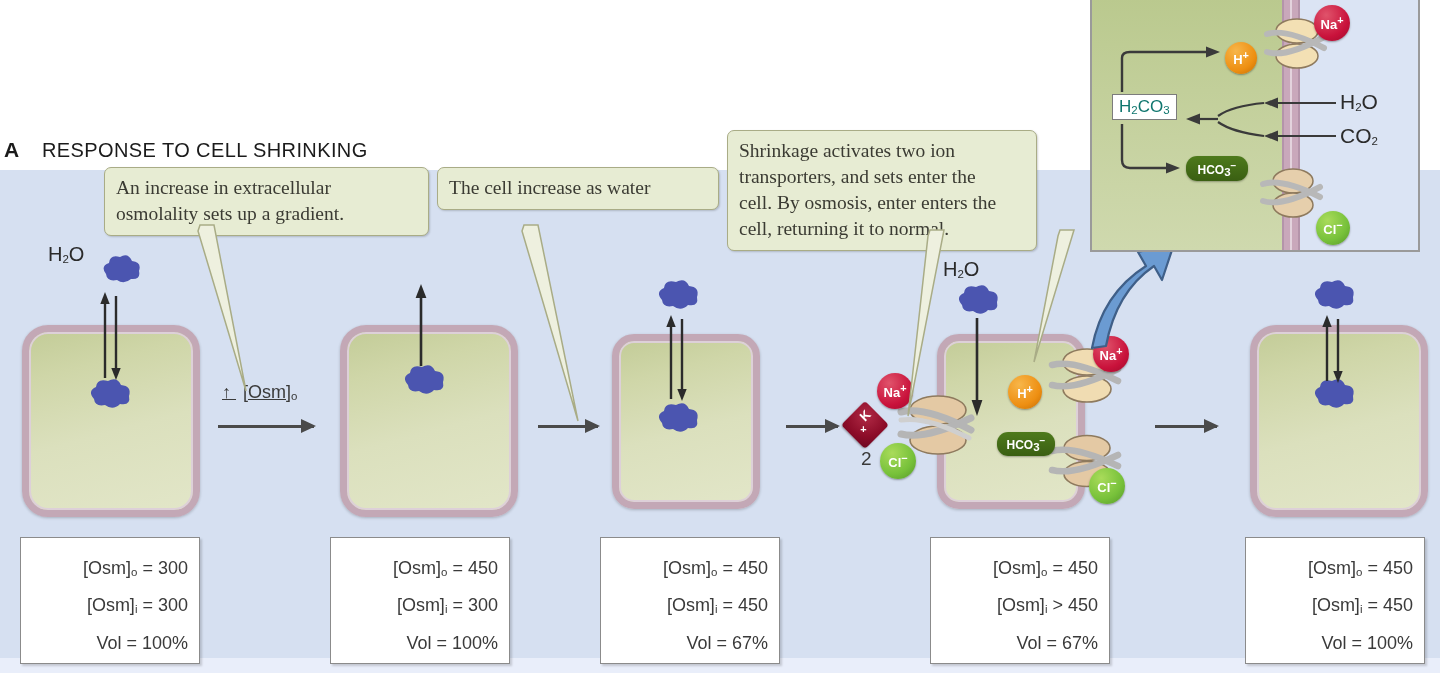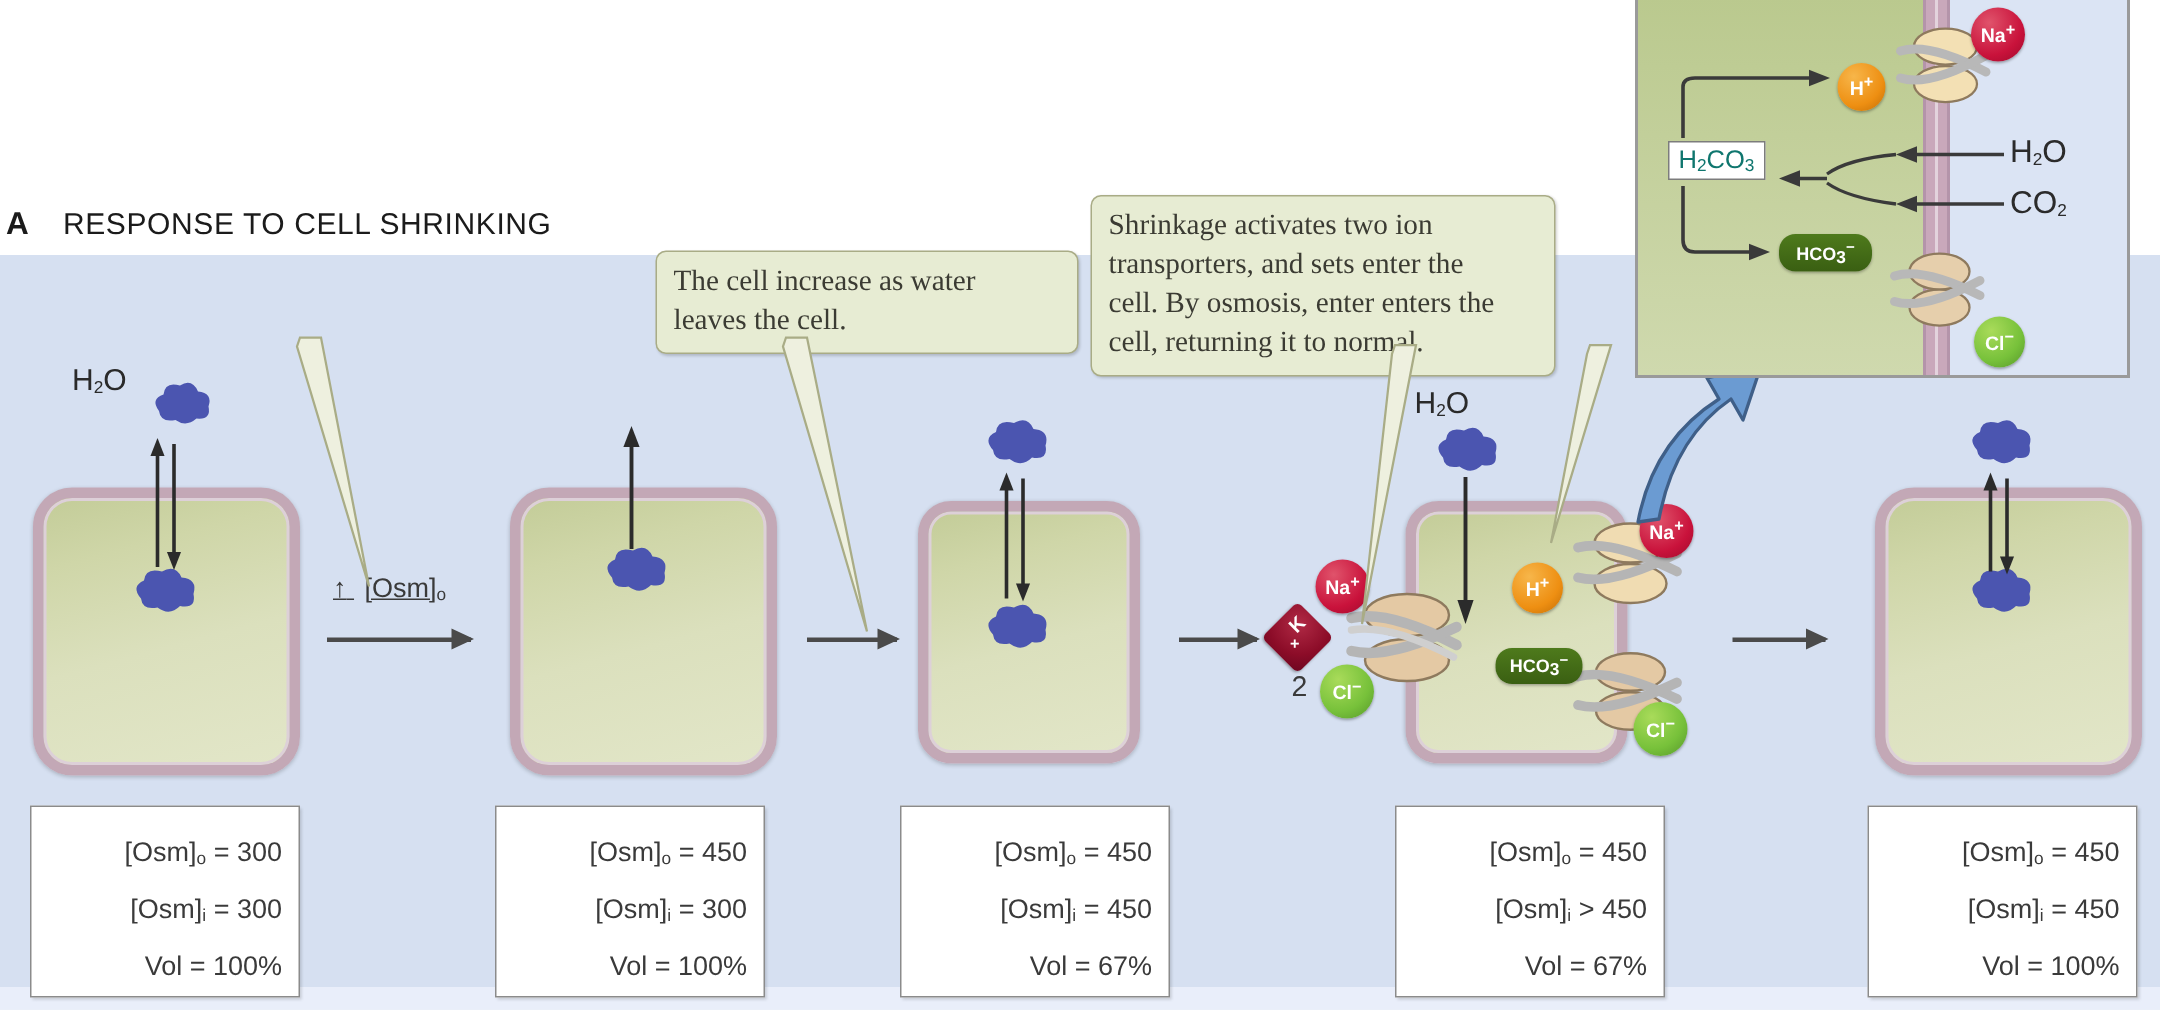--- a/index.html
+++ b/index.html
@@ -274,27 +274,30 @@
       <line x1="244" y1="138" x2="182" y2="138" stroke="#3a3a3a" stroke-width="2.2"></line>
       <polygon points="172,138 186,132.5 186,143.5" fill="#3a3a3a"></polygon>
 
       <path d="M172 105 Q140 108 126 118" stroke="#3a3a3a" stroke-width="2.2" fill="none"></path>
       <path d="M172 138 Q140 134 126 124" stroke="#3a3a3a" stroke-width="2.2" fill="none"></path>
       <line x1="126" y1="121" x2="104" y2="121" stroke="#3a3a3a" stroke-width="2.2"></line>
       <polygon points="94,121 108,115.5 108,126.5" fill="#3a3a3a"></polygon>
     </svg>
   </div>
 
+  <div class="callout" style="left:104px;top:167px;width:325px;">
+    <span class="ln">An increase in extracellular</span>
+    <span class="ln">osmolality sets up a gradient.</span>
+  </div>
   <svg style="position:absolute;left:186px;top:225px;" width="80" height="170">
     <polygon points="14,0 28,0 60,166 12,6" fill="#eef0df" stroke="#a9ac86" stroke-width="1.5"></polygon>
   </svg>
 
   <div class="callout" style="left:437px;top:167px;width:282px;">
     <span class="ln">The cell increase as water</span>
-    <span class="ln">leaves the cell.</span>
   </div>
   <svg style="position:absolute;left:510px;top:225px;" width="80" height="200">
     <polygon points="14,0 28,0 68,196 12,6" fill="#eef0df" stroke="#a9ac86" stroke-width="1.5"></polygon>
   </svg>
 
   <div class="callout" style="left:727px;top:110px;width:310px;margin-top:20px;">
     <span class="ln">Shrinkage activates two ion</span>
     <span class="ln">transporters, and sets enter the</span>
     <span class="ln">cell. By osmosis, enter enters the</span>
     <span class="ln">cell, returning it to normal.</span>

